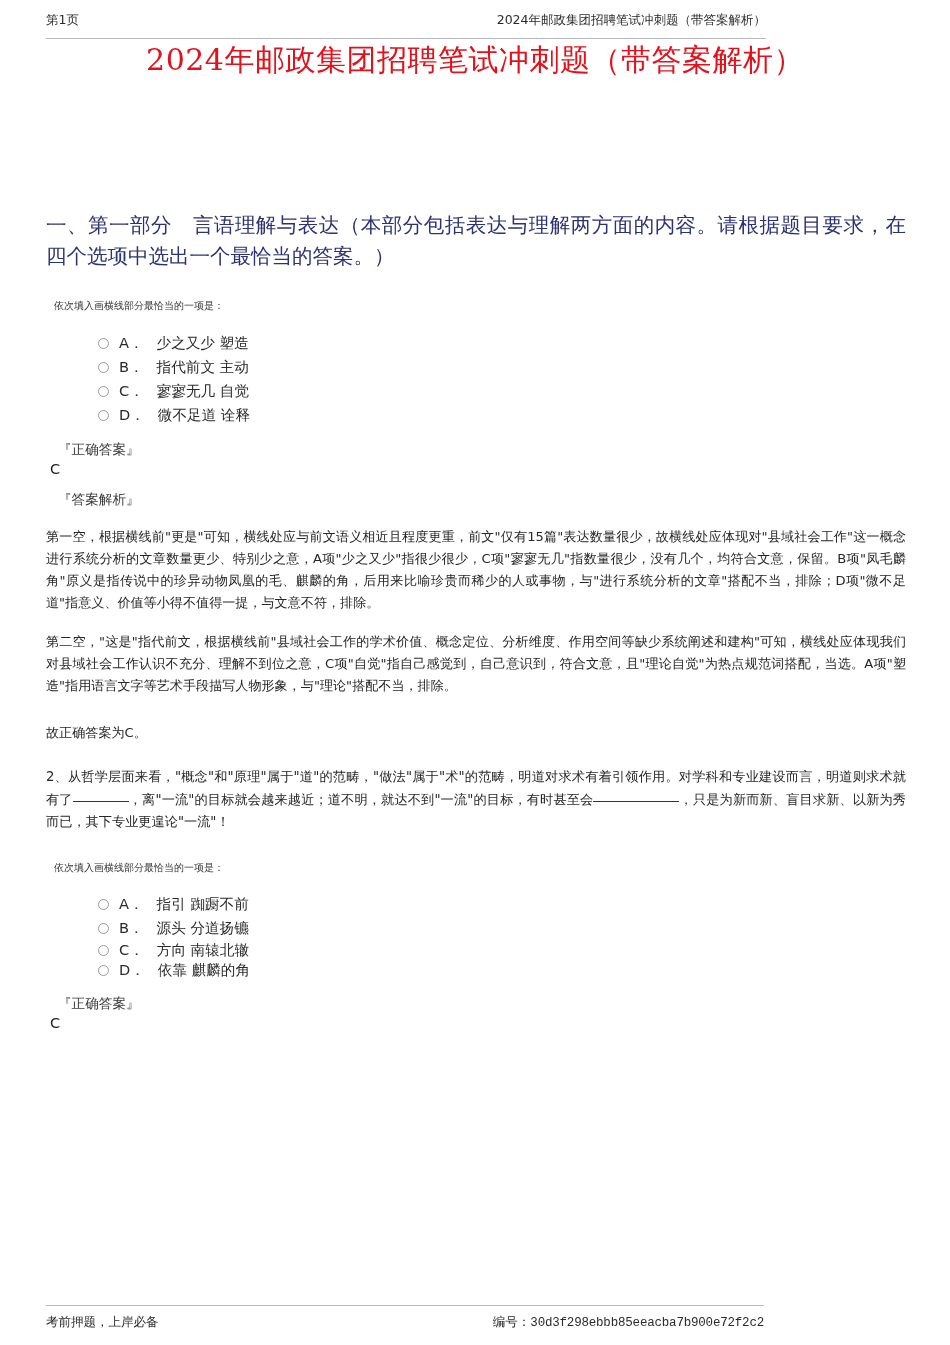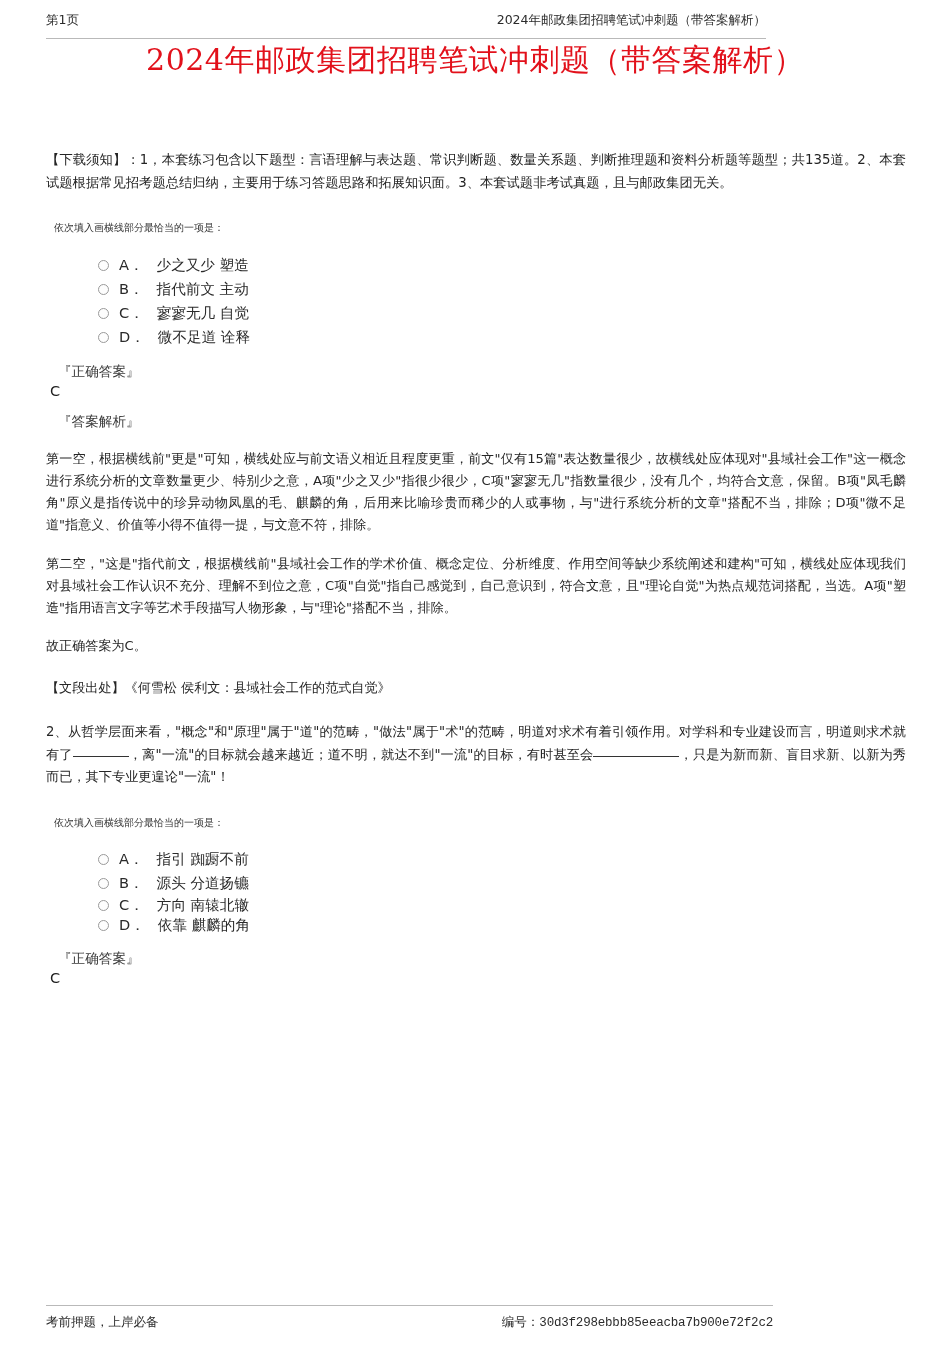--- a/index.html
+++ b/index.html
@@ -151,34 +151,34 @@
   }
   .ans-label.sec { margin-top: 9px; }
 
   .explain {
     font-size: 13.1px;
     line-height: 22px;
     color: #262626;
     text-align: justify;
     margin: 17px 0 0 0;
   }
-  .explain.short { margin-top: 16px; }
+  .explain.short { margin-top: 25px; }
   .source {
     font-size: 13.1px;
     line-height: 22px;
     color: #262626;
     margin: 20px 0 0 0;
   }
 
   
   .running-footer {
     position: absolute;
     bottom: 14px;
     left: 46px;
-    right: 39px;
+    right: 48px;
     height: 26px;
     border-top: 1px solid #b9b9b9;
     display: flex;
     align-items: flex-end;
     justify-content: space-between;
     font-size: 12.5px;
     color: #2b2b2b;
     padding-top: 14px;
     box-sizing: border-box;
   }
@@ -196,22 +196,22 @@
 
   <div class="running-header">
     <span class="hdr-left">第1页</span>
     <span class="hdr-right">2024年邮政集团招聘笔试冲刺题（带答案解析）</span>
   </div>
 
   <div class="doc-title">2024年邮政集团招聘笔试冲刺题（带答案解析）</div>
 
   <div class="content">
 
-    <p class="notice">【下载须知】：1，本套练习包含以下题型：言语理解与表达题、常识判断题、数量关系题、判断推理题和资料分析题等题型；共135道。2、本套试题根据常见招考题总结归纳，主要用于练习答题思路和拓展知识面。3、本套试题非考试真题，且与邮政集团无关。</p>
-
+
+    <p class="section-heading">一、第一部分　言语理解与表达（本部分包括表达与理解两方面的内容。请根据题目要求，在四个选项中选出一个最恰当的答案。）</p>
 
     <div>
 
       <p class="q-lead">依次填入画横线部分最恰当的一项是：</p>
 
       <ul class="options">
         <li class="option-row">
           <span class="radio"></span>
           <span class="opt-letter">A．</span>
           <span class="opt-text">少之又少 塑造</span>
@@ -233,21 +233,20 @@
         </li>
       </ul>
 
       <p class="ans-label">『正确答案』</p>
       <p class="ans-value">C</p>
       <p class="ans-label sec">『答案解析』</p>
 
       <p class="explain">第一空，根据横线前"更是"可知，横线处应与前文语义相近且程度更重，前文"仅有15篇"表达数量很少，故横线处应体现对"县域社会工作"这一概念进行系统分析的文章数量更少、特别少之意，A项"少之又少"指很少很少，C项"寥寥无几"指数量很少，没有几个，均符合文意，保留。B项"凤毛麟角"原义是指传说中的珍异动物凤凰的毛、麒麟的角，后用来比喻珍贵而稀少的人或事物，与"进行系统分析的文章"搭配不当，排除；D项"微不足道"指意义、价值等小得不值得一提，与文意不符，排除。</p>
       <p class="explain">第二空，"这是"指代前文，根据横线前"县域社会工作的学术价值、概念定位、分析维度、作用空间等缺少系统阐述和建构"可知，横线处应体现我们对县域社会工作认识不充分、理解不到位之意，C项"自觉"指自己感觉到，自己意识到，符合文意，且"理论自觉"为热点规范词搭配，当选。A项"塑造"指用语言文字等艺术手段描写人物形象，与"理论"搭配不当，排除。</p>
       <p class="explain short">故正确答案为C。</p>
-      <p class="source">【文段出处】《何雪松 侯利文：县域社会工作的范式自觉》</p>
     </div>
 
     <div>
       <p class="qtext"><span>2、从哲学层面来看，"概念"和"原理"属于"道"的范畴，"做法"属于"术"的范畴，明道对求术有着引领作用。对学科和专业建设而言，明道则求术就有了</span><span class="blank w-sm"></span><span>，离"一流"的目标就会越来越近；道不明，就达不到"一流"的目标，有时甚至会</span><span class="blank w-long"></span><span>，只是为新而新、盲目求新、以新为秀而已，其下专业更遑论"一流"！</span></p>
 
       <p class="q-lead">依次填入画横线部分最恰当的一项是：</p>
 
       <ul class="options">
         <li class="option-row">
           <span class="radio"></span>

